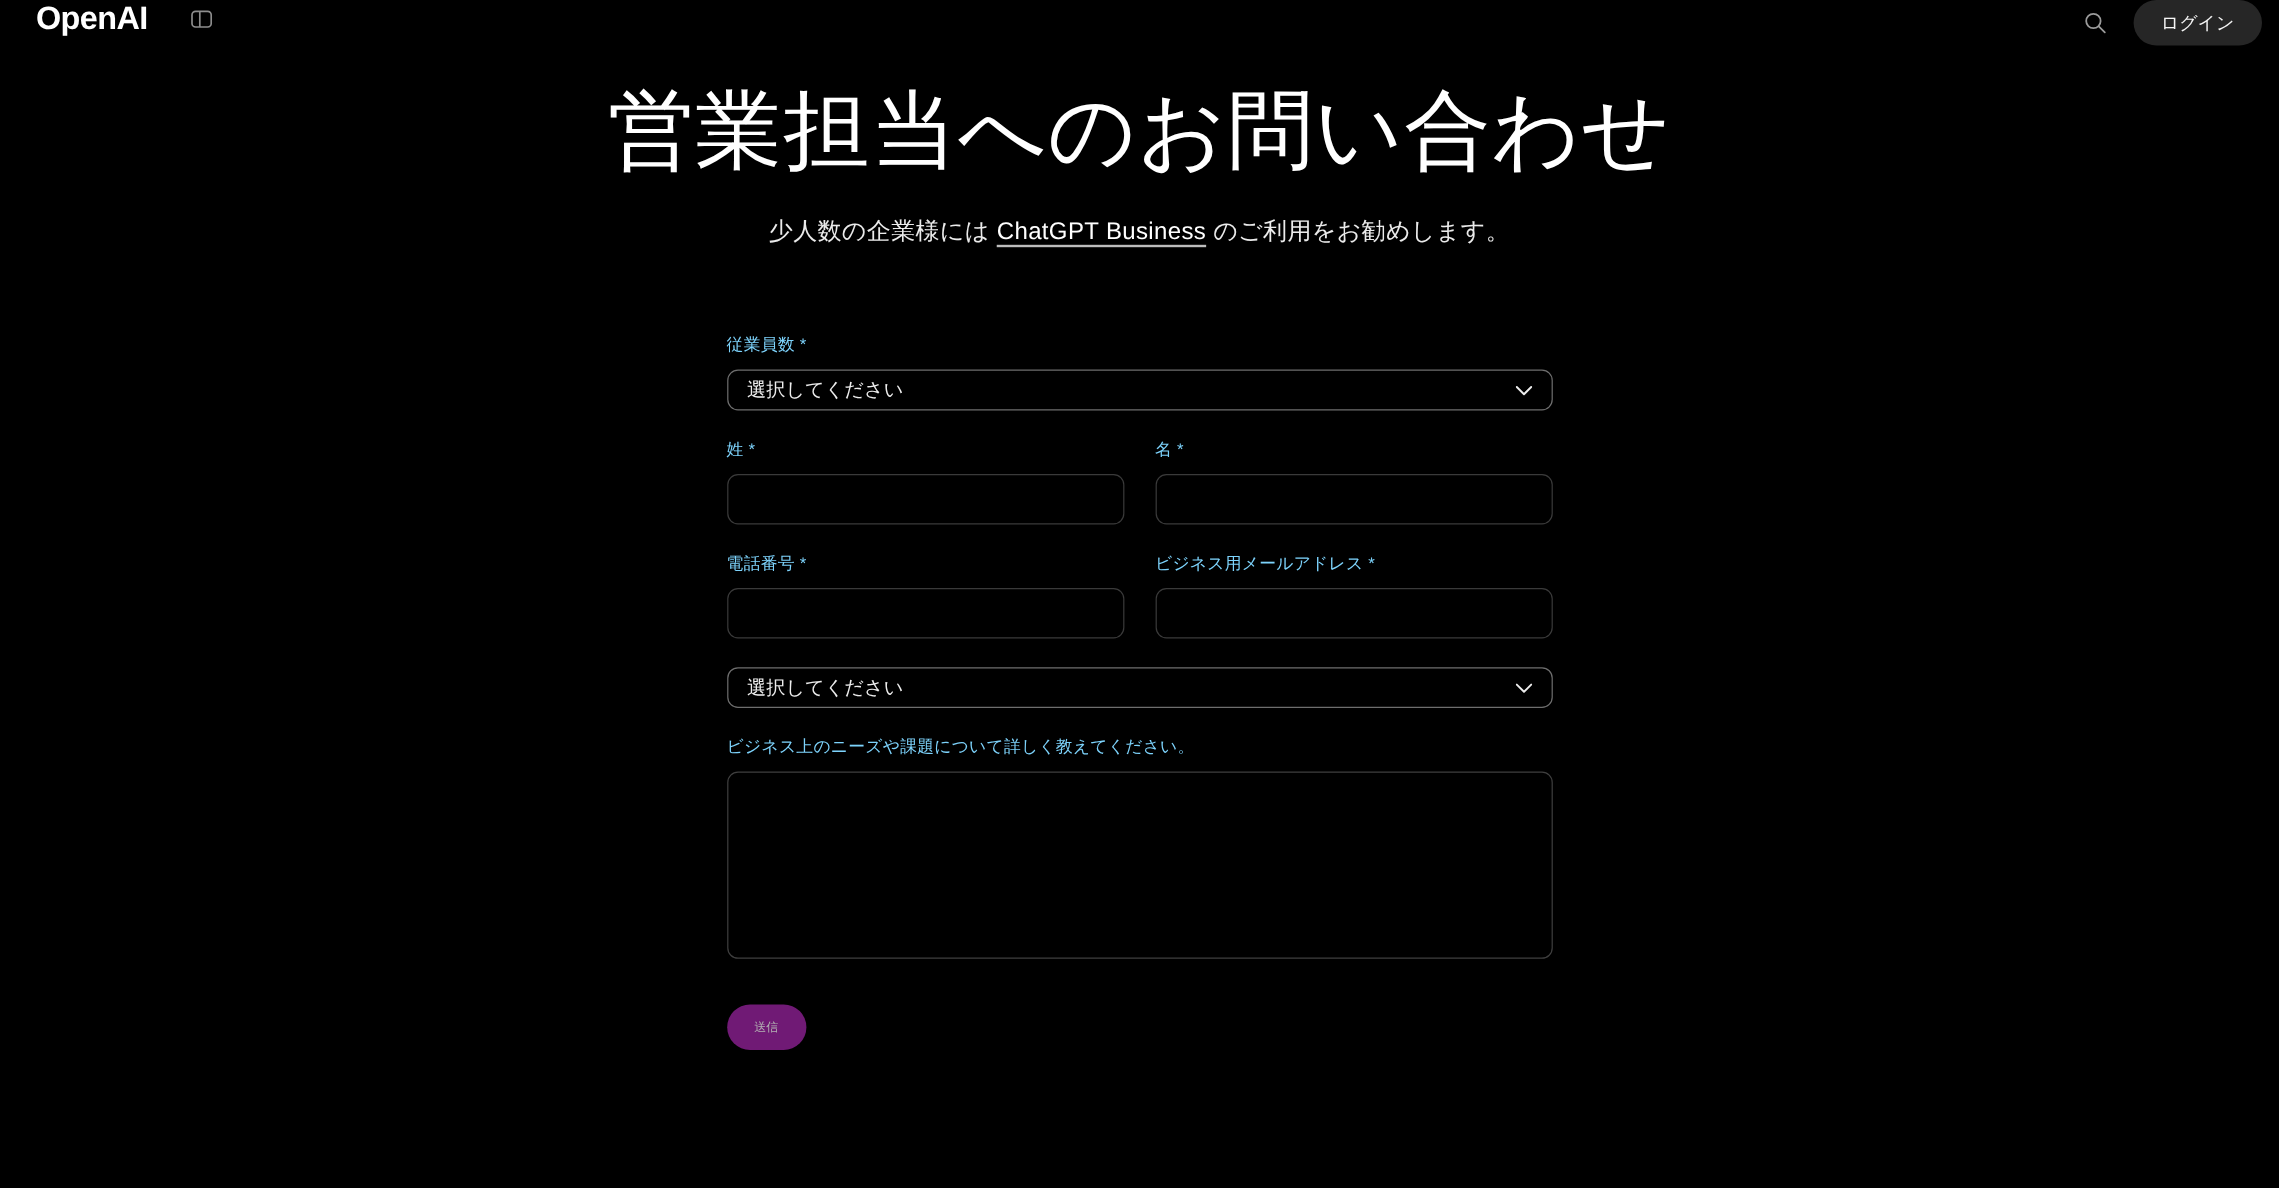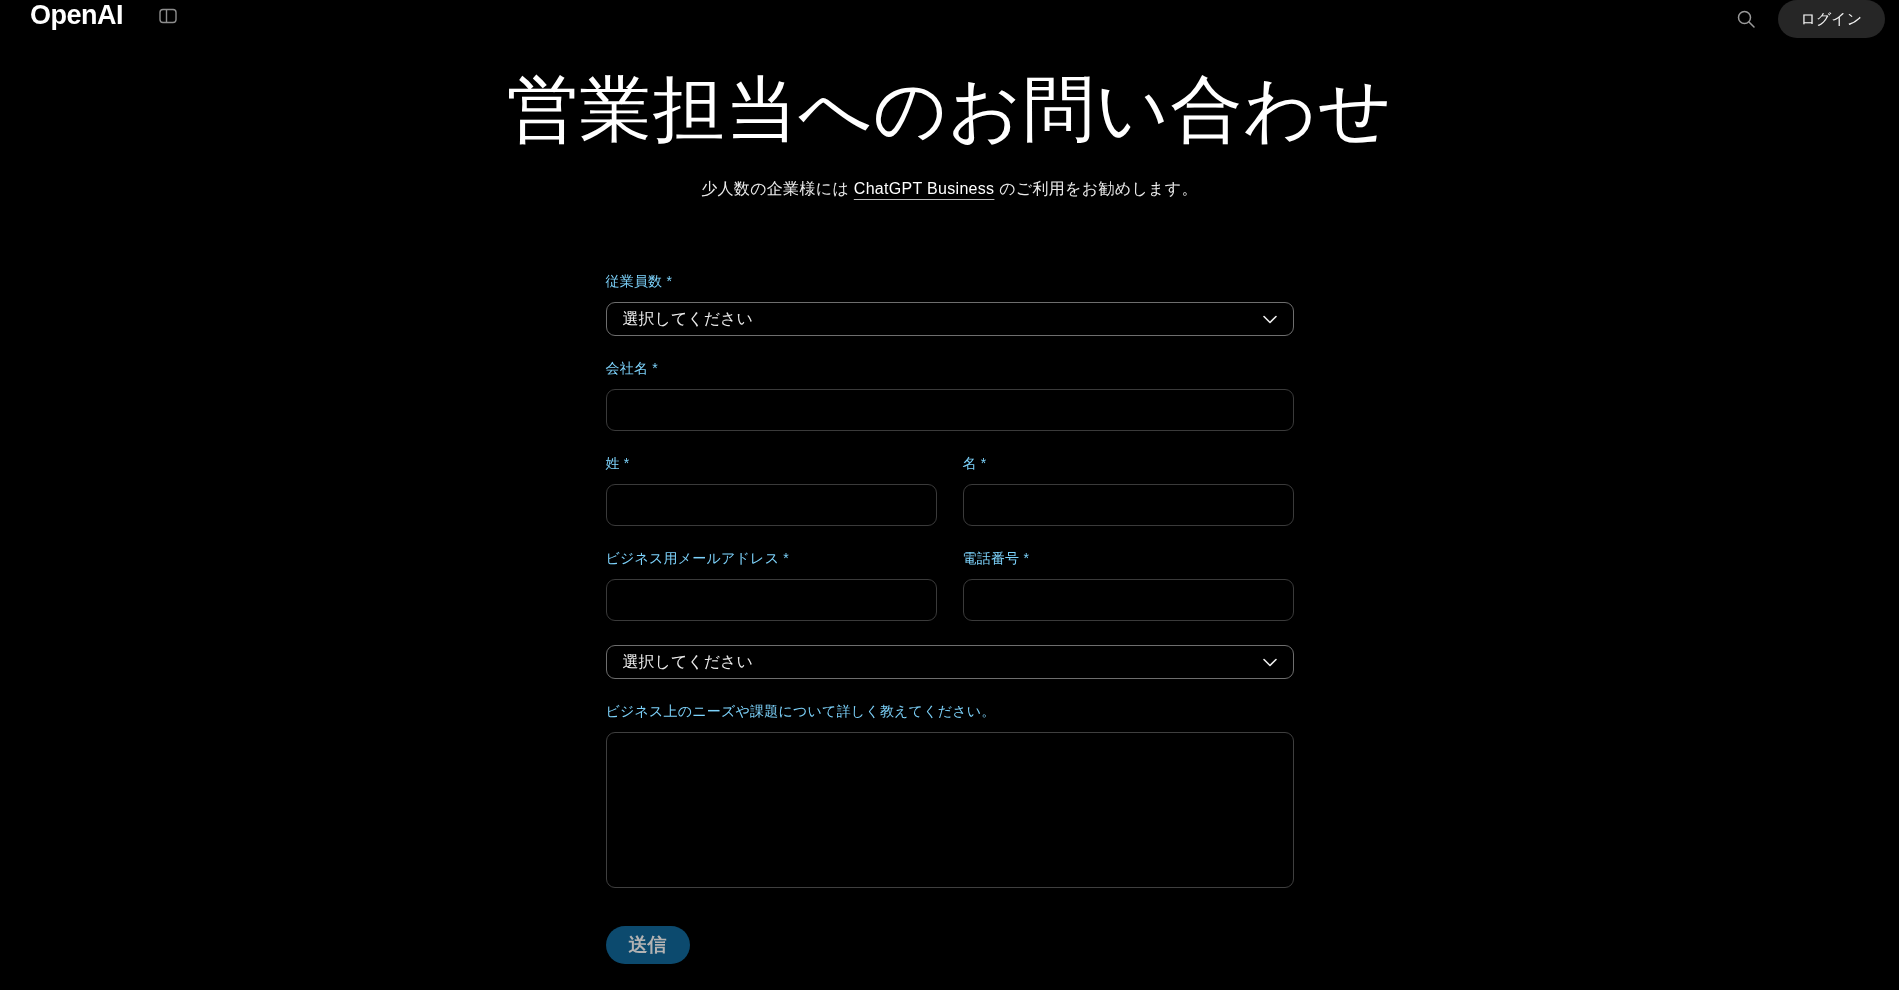--- a/index.html
+++ b/index.html
@@ -55,21 +55,21 @@
   .hero-title {
     margin-top: 10px;
     font-size: 72px;
     font-weight: 500;
     line-height: 1.1;
     color: #ffffff;
     letter-spacing: 1px;
   }
   .hero-subtitle {
     margin-top: 30px;
-    font-size: 16px;
+    font-size: 20px;
     color: #ebebeb;
     letter-spacing: 0.3px;
   }
   .hero-subtitle a {
     color: #ffffff;
     text-decoration: underline;
     text-underline-offset: 5px;
     text-decoration-color: #bdbdbd;
     cursor: pointer;
   }
@@ -128,28 +128,27 @@
     resize: none;
     outline: none;
     display: block;
   }
   .submit-btn {
     margin-top: 26px;
     height: 38px;
     padding: 0 23px;
     border: none;
     border-radius: 999px;
-    background: #0c4a6e;
+    background: #701a75;
     color: #b3b3b3;
-    font-size: 19px;
+    font-size: 10px;
     font-family: inherit;
     display: inline-flex;
     align-items: center;
     cursor: pointer;
-    font-weight: bold;
   }
   svg { display: block; }
 </style>
 </head>
 <body>
 
 <header class="header">
   <div class="header-left">
     <div class="logo">OpenAI</div>
     <div class="sidebar-toggle">
@@ -181,43 +180,39 @@
       <div class="select-control">
         <span class="select-value">選択してください</span>
         <span class="select-chevron">
           <svg width="14" height="9" viewBox="0 0 14 9" fill="none" stroke="currentColor" stroke-width="1.6" stroke-linecap="round" stroke-linejoin="round">
             <polyline points="1,1.5 7,7.5 13,1.5"></polyline>
           </svg>
         </span>
       </div>
     </div>
 
-    <div class="field">
-      <label class="field-label">会社名 *</label>
-      <input class="text-control" type="text" value="" style="">
-    </div>
 
     <div class="row">
       <div class="field">
         <label class="field-label">姓 *</label>
         <input class="text-control" type="text" value="" style="">
       </div>
       <div class="field">
         <label class="field-label">名 *</label>
         <input class="text-control" type="text" value="" style="">
       </div>
     </div>
 
     <div class="row">
       <div class="field">
+        <label class="field-label">電話番号 *</label>
+        <input class="text-control" type="text" value="" style="">
+      </div>
+      <div class="field">
         <label class="field-label">ビジネス用メールアドレス *</label>
-        <input class="text-control" type="text" value="" style="">
-      </div>
-      <div class="field">
-        <label class="field-label">電話番号 *</label>
         <input class="text-control" type="text" value="" style="">
       </div>
     </div>
 
     <div class="field">
       <div class="select-control">
         <span class="select-value">選択してください</span>
         <span class="select-chevron">
           <svg width="14" height="9" viewBox="0 0 14 9" fill="none" stroke="currentColor" stroke-width="1.6" stroke-linecap="round" stroke-linejoin="round">
             <polyline points="1,1.5 7,7.5 13,1.5"></polyline>

